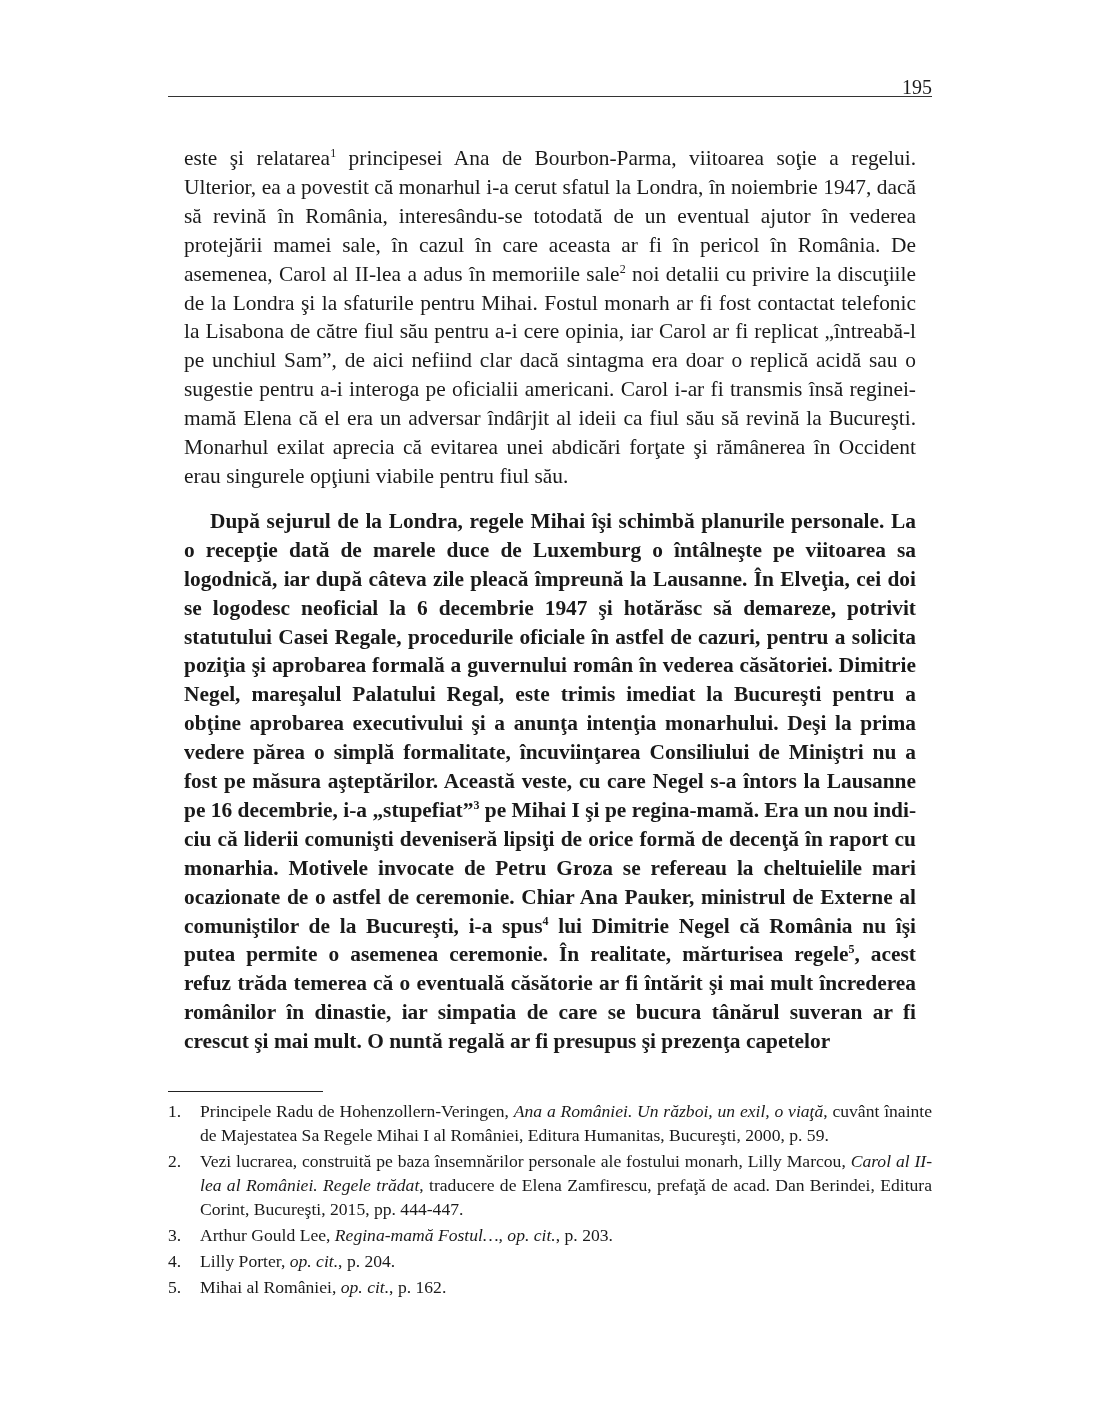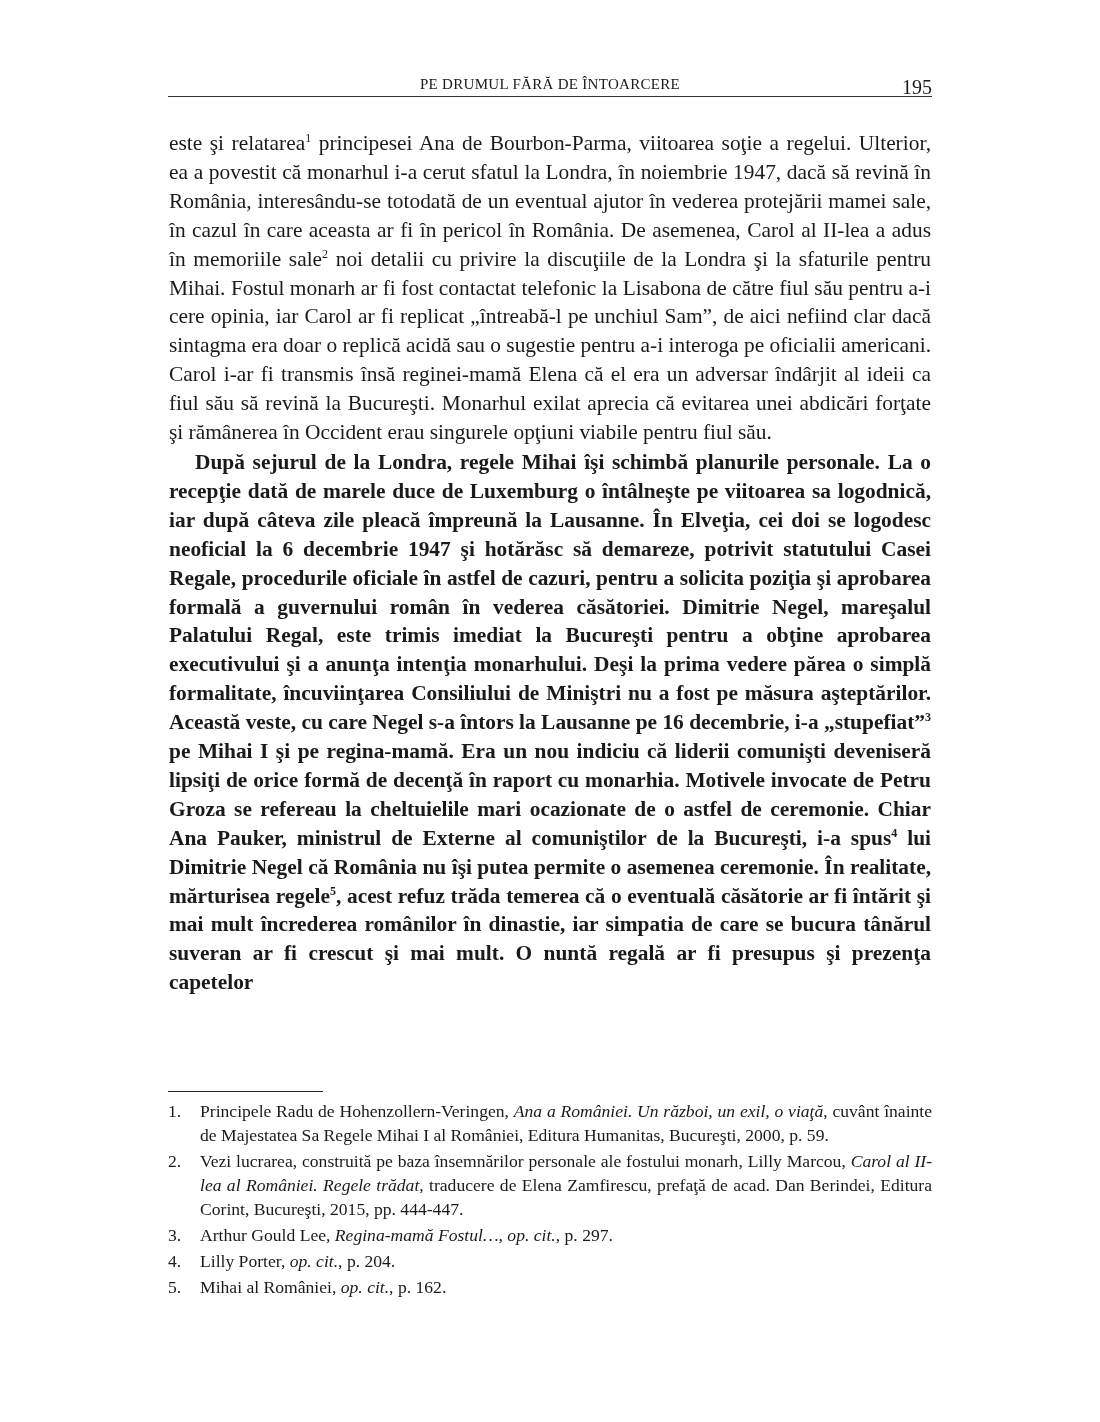--- a/index.html
+++ b/index.html
@@ -6,46 +6,45 @@
   body { width: 1100px; height: 1422px; position: relative; overflow: hidden;
          font-family: "Liberation Serif", "DejaVu Serif", serif; color: #1a1a1a; }
   .page { position: absolute; left: 168px; top: 0; width: 764px; }
   .running-head { position: absolute; top: 74px; left: 0; width: 764px; height: 22px;
                   border-bottom: 1.5px solid #333; }
   .running-title { position: absolute; left: 0; right: 0; top: 2px; text-align: center;
                    font-size: 15px; letter-spacing: 0.3px; }
   .page-number { position: absolute; right: 0; top: 2px; font-size: 20px; }
   .body-text { position: absolute; top: 128px; left: 0; width: 764px; font-size: 21.4px;
                line-height: 28.9px; text-align: justify; }
-  .body-text p { margin: 1px; }
+  .body-text p { margin: 16px; }
   .body-text p.indent { text-indent: 26px; font-weight: bold; }
   sup { font-size: 12px; line-height: 0; vertical-align: 8px; }
   .footnote-rule { position: absolute; top: 1091px; left: 0; width: 155px; border-top: 1.5px solid #222; }
   .footnotes { position: absolute; top: 1099px; left: 0; width: 764px; font-size: 17.6px;
                line-height: 24px; }
   .fn { position: relative; padding-left: 32px; text-align: justify; margin-bottom: 2px; }
   .fn-num { position: absolute; left: 0; top: 0; }
   i { font-style: italic; }
 </style>
 </head>
 <body>
 
 <div class="page">
   <div class="running-head">
-    <span class="running-title">PE DRUMUL FĂRĂ DE ÎNTOARCERE</span>
     <span class="page-number">195</span>
   </div>
 
   <div class="body-text">
     <p><span>este şi relatarea</span><sup>1</sup><span> principesei Ana de Bourbon-Parma, viitoarea soţie a regelui. Ulterior, ea a povestit că monarhul i-a cerut sfatul la Londra, în noiembrie 1947, dacă să revină în România, interesându-se totodată de un eventual ajutor în vederea protejării mamei sale, în cazul în care aceasta ar fi în pericol în România. De asemenea, Carol al II-lea a adus în memoriile sale</span><sup>2</sup><span> noi detalii cu privire la discuţiile de la Londra şi la sfaturile pentru Mihai. Fostul monarh ar fi fost contactat telefonic la Lisabona de către fiul său pentru a-i cere opinia, iar Carol ar fi replicat „întreabă-l pe unchiul Sam”, de aici nefiind clar dacă sintagma era doar o replică acidă sau o sugestie pentru a-i interoga pe oficialii americani. Carol i-ar fi transmis însă reginei-mamă Elena că el era un adversar îndârjit al ideii ca fiul său să revină la Bucureşti. Monarhul exilat aprecia că evitarea unei abdicări forţate şi rămânerea în Occident erau singurele opţiuni viabile pentru fiul său.</span></p>
     <p class="indent"><span>După sejurul de la Londra, regele Mihai îşi schimbă planurile personale. La o recepţie dată de marele duce de Luxemburg o întâlneşte pe viitoarea sa logodnică, iar după câteva zile pleacă împreună la Lausanne. În Elveţia, cei doi se logodesc neoficial la 6 decembrie 1947 şi hotărăsc să demareze, potrivit statutului Casei Regale, procedurile oficiale în astfel de cazuri, pentru a solicita poziţia şi aprobarea formală a guvernului român în vederea căsătoriei. Dimitrie Negel, mareşalul Palatului Regal, este trimis imediat la Bucureşti pentru a obţine aprobarea executivului şi a anunţa intenţia monarhului. Deşi la prima vedere părea o simplă formalitate, încuviinţarea Consiliului de Miniştri nu a fost pe măsura aşteptărilor. Această veste, cu care Negel s-a întors la Lausanne pe 16 decembrie, i-a „stupefiat”</span><sup>3</sup><span> pe Mihai I şi pe regina-mamă. Era un nou indi­ciu că liderii comunişti deveniseră lipsiţi de orice formă de decenţă în raport cu monarhia. Motivele invocate de Petru Groza se refereau la cheltuielile mari ocazionate de o astfel de ceremonie. Chiar Ana Pauker, ministrul de Externe al comuniştilor de la Bucureşti, i-a spus</span><sup>4</sup><span> lui Dimitrie Negel că România nu îşi putea permite o asemenea ceremonie. În realitate, mărturisea regele</span><sup>5</sup><span>, acest refuz trăda temerea că o eventuală căsătorie ar fi întărit şi mai mult încrederea românilor în dinastie, iar simpatia de care se bucura tânărul suveran ar fi crescut şi mai mult. O nuntă regală ar fi presupus şi prezenţa capetelor</span></p>
   </div>
 
   <div class="footnote-rule"></div>
 
   <div class="footnotes">
     <div class="fn"><span class="fn-num">1.</span><span>Principele Radu de Hohenzollern-Veringen, </span><i>Ana a României. Un război, un exil, o viaţă</i><span>, cuvânt înainte de Majestatea Sa Regele Mihai I al României, Editura Humanitas, Bucureşti, 2000, p. 59.</span></div>
     <div class="fn"><span class="fn-num">2.</span><span>Vezi lucrarea, construită pe baza însemnărilor personale ale fostului monarh, Lilly Marcou, </span><i>Carol al II-lea al României. Regele trădat</i><span>, traducere de Elena Zamfirescu, prefaţă de acad. Dan Berindei, Editura Corint, Bucureşti, 2015, pp. 444-447.</span></div>
-    <div class="fn"><span class="fn-num">3.</span><span>Arthur Gould Lee, </span><i>Regina-mamă Fostul…, op. cit.</i><span>, p. 297.</span></div>
+    <div class="fn"><span class="fn-num">3.</span><span>Arthur Gould Lee, </span><i>Regina-mamă Fostul…, op. cit.</i><span>, p. 203.</span></div>
     <div class="fn"><span class="fn-num">4.</span><span>Lilly Porter, </span><i>op. cit.</i><span>, p. 204.</span></div>
     <div class="fn"><span class="fn-num">5.</span><span>Mihai al României, </span><i>op. cit.</i><span>, p. 162.</span></div>
   </div>
 </div>
 
 </body></html>

